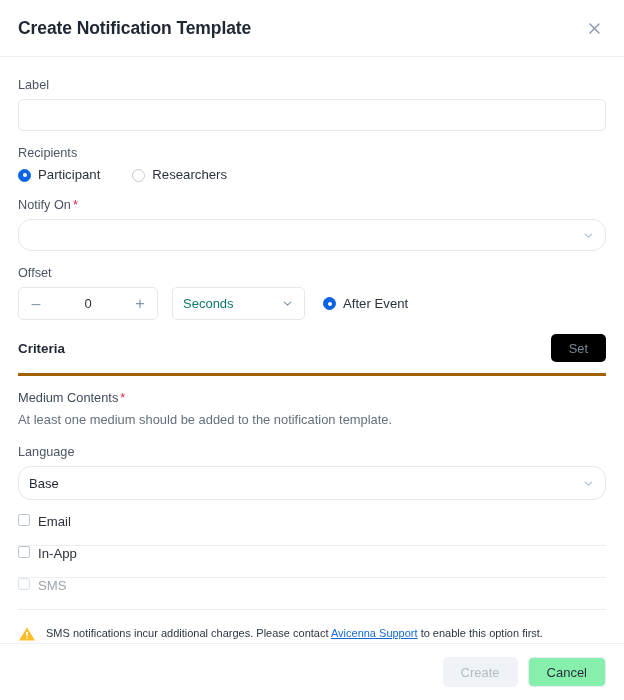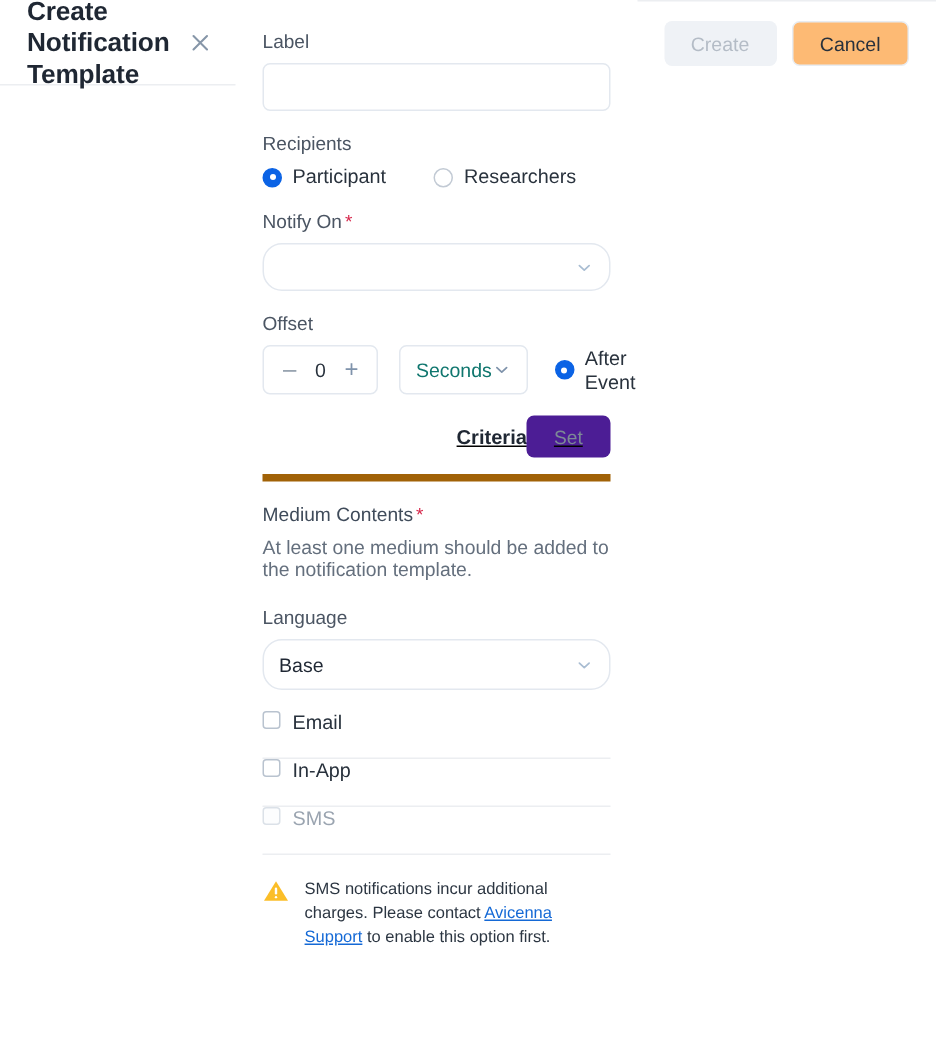--- a/index.html
+++ b/index.html
@@ -6,21 +6,21 @@
   html, body {
     margin: 0; padding: 0;
     width: 624px; height: 700px;
     background: #ffffff;
     font-family: "Liberation Sans", sans-serif;
     -webkit-font-smoothing: antialiased;
   }
   .dialog {
     width: 624px; height: 700px;
     background: #ffffff;
-    display: flex; flex-direction: row;
+    display: flex; flex-direction: column;
     position: relative;
     overflow: hidden;
   }
 
   
   .header {
     height: 57px;
     flex: 0 0 57px;
     border-bottom: 1px solid #eceef1;
     display: flex;
@@ -156,33 +156,32 @@
     color: #0f766e;
     cursor: pointer;
     margin-right: 18px;
   }
   .unit-select .val { flex: 1 1 auto; }
 
   
   .criteria-row {
     display: flex;
     align-items: center;
-    justify-content: flex-end;
-    border-bottom: 5px solid #a16207;
+    justify-content: space-between;
+    border-bottom: 3px solid #a16207;
     padding-bottom: 11px;
     margin-top: 14px;
-    text-decoration: underline;
   }
   .criteria-title {
     font-size: 13.4px;
     font-weight: bold;
     color: #1f2733;
   }
   .set-btn {
-    background: #4c1d95;
+    background: #000000;
     border: none;
     border-radius: 5px;
     height: 28px;
     padding: 0 18px;
     font-size: 12.8px;
     color: #7d8996;
     cursor: pointer;
     font-family: "Liberation Sans", sans-serif;
   }
 
@@ -257,21 +256,21 @@
     font-family: "Liberation Sans", sans-serif;
     cursor: pointer;
     border: none;
   }
   .btn-create {
     background: #eff2f6;
     color: #b4bcc6;
     cursor: default;
   }
   .btn-cancel {
-    background: #fdba74;
+    background: #86efac;
     color: #28313c;
     border: 1px solid #e8ecf1;
   }
 </style>
 </head>
 <body>
 
 <div class="dialog">
 
   <div class="header">

